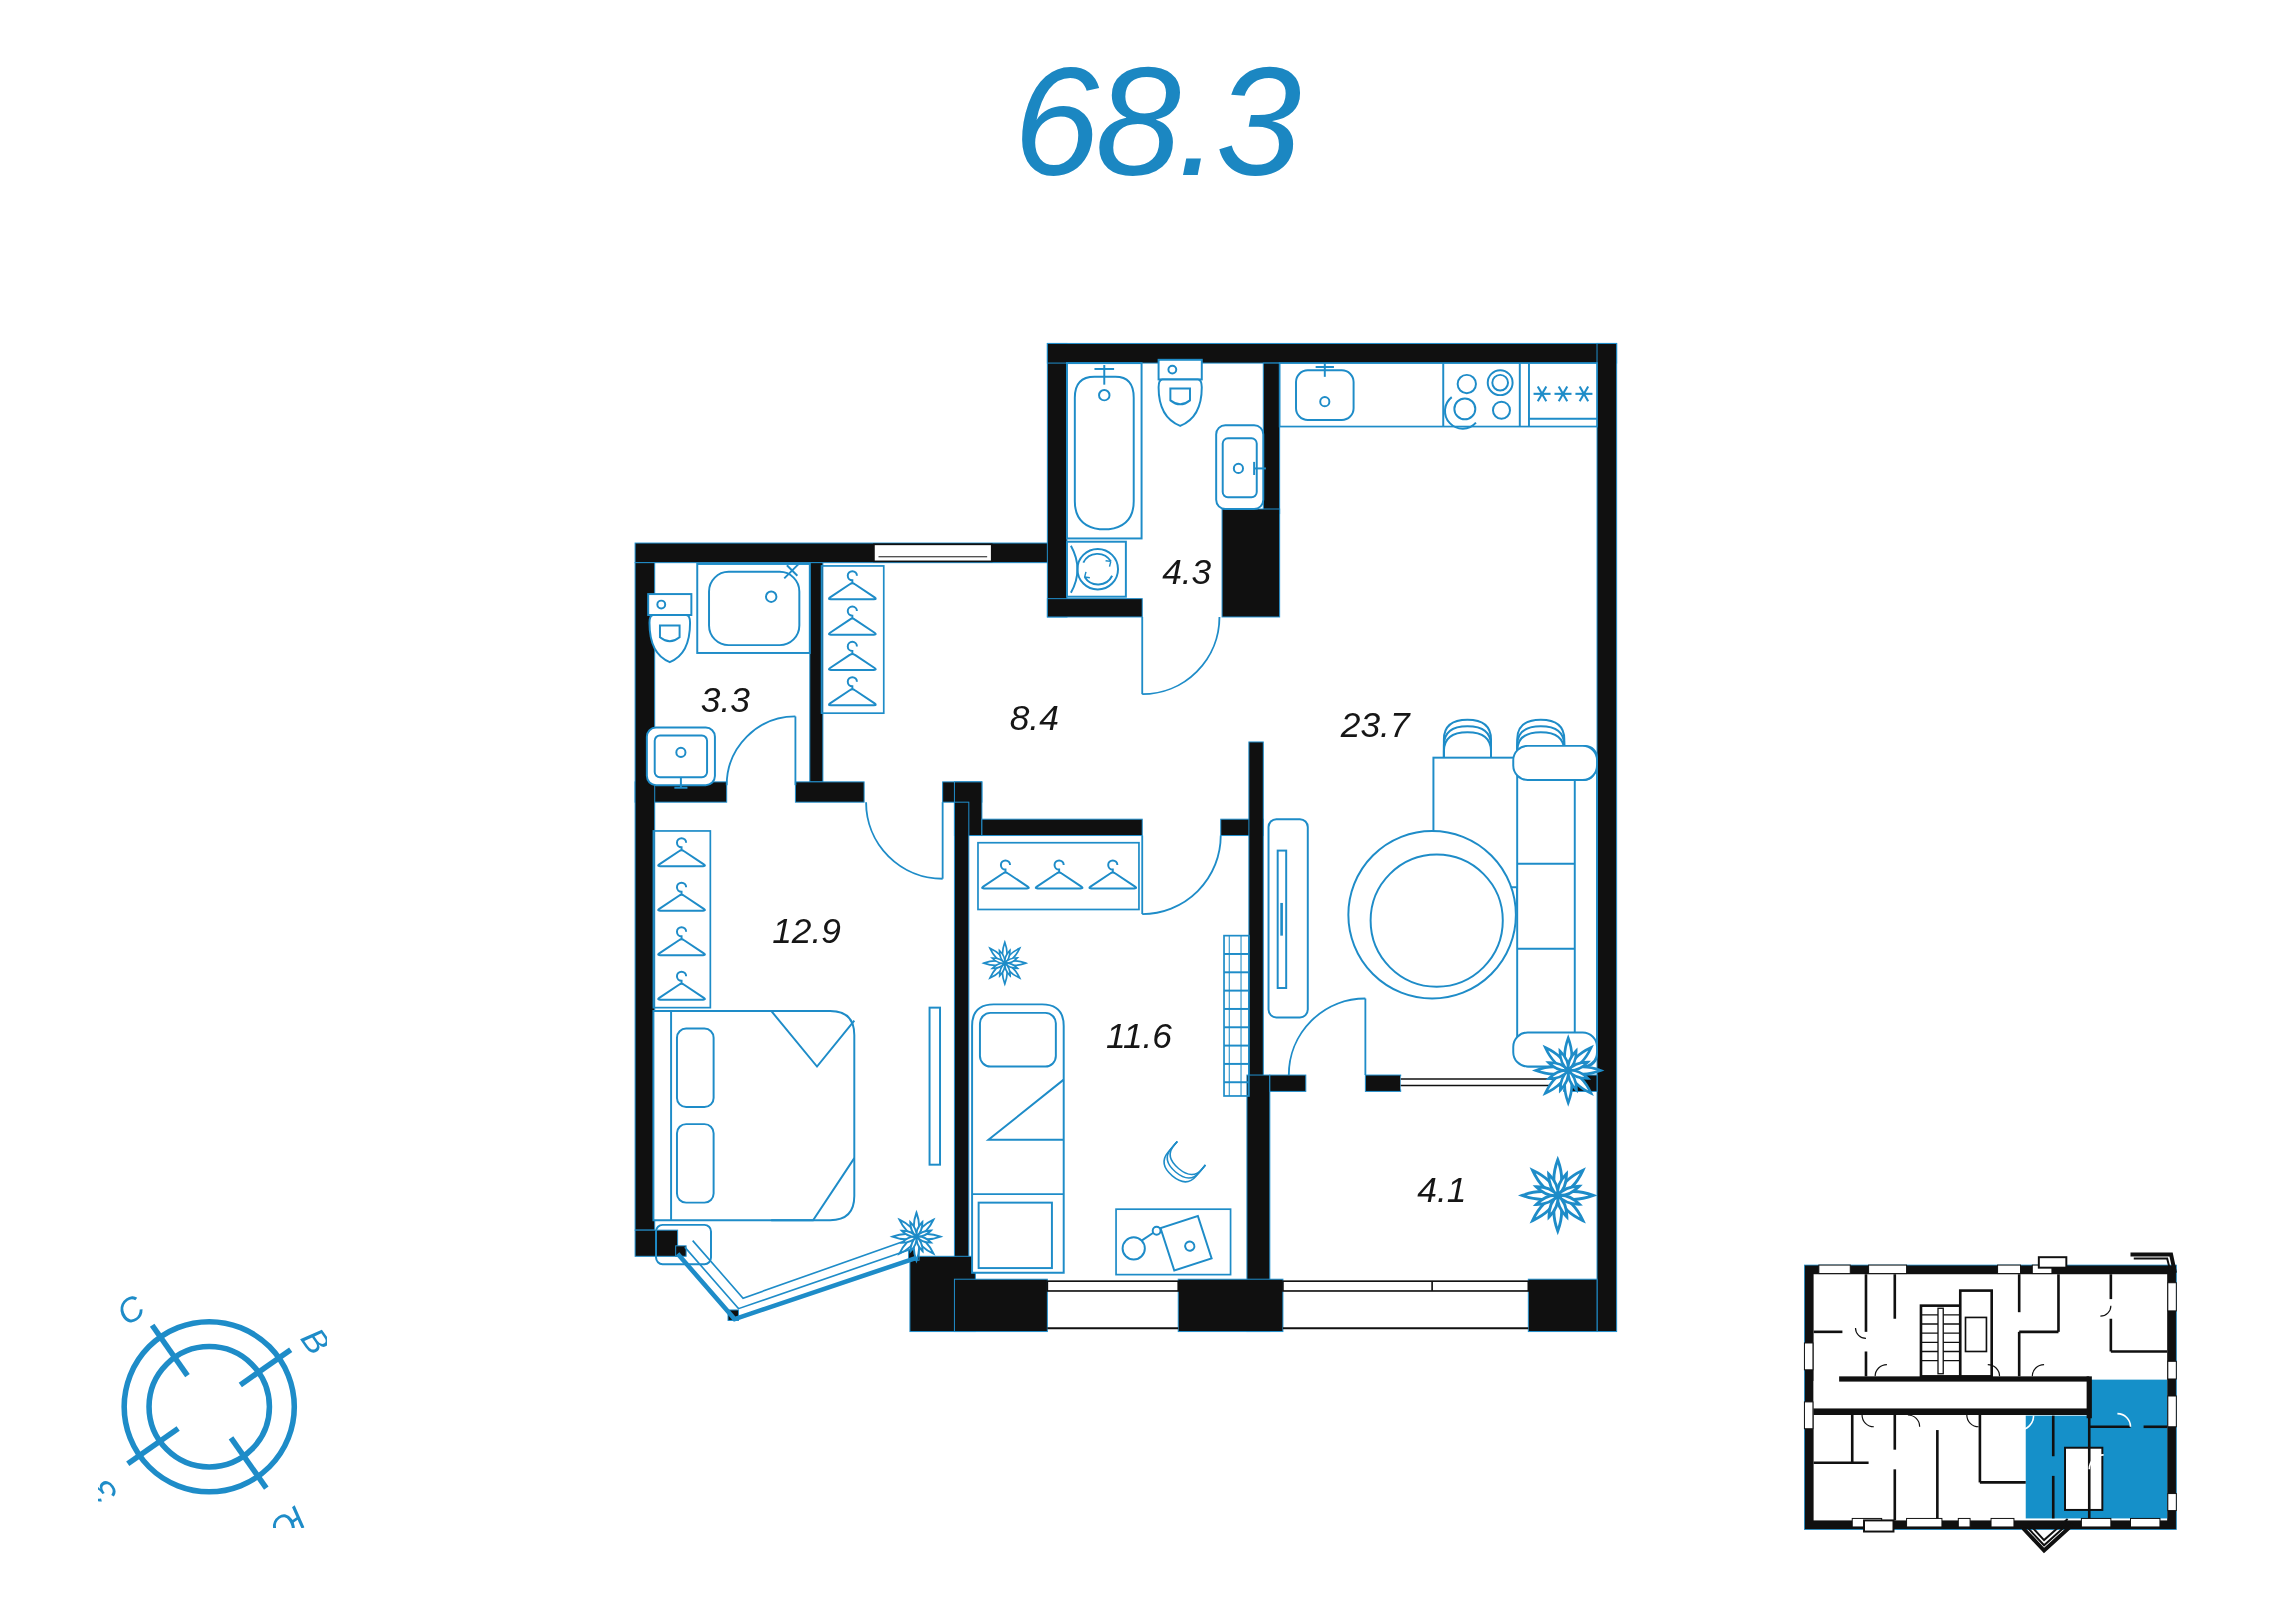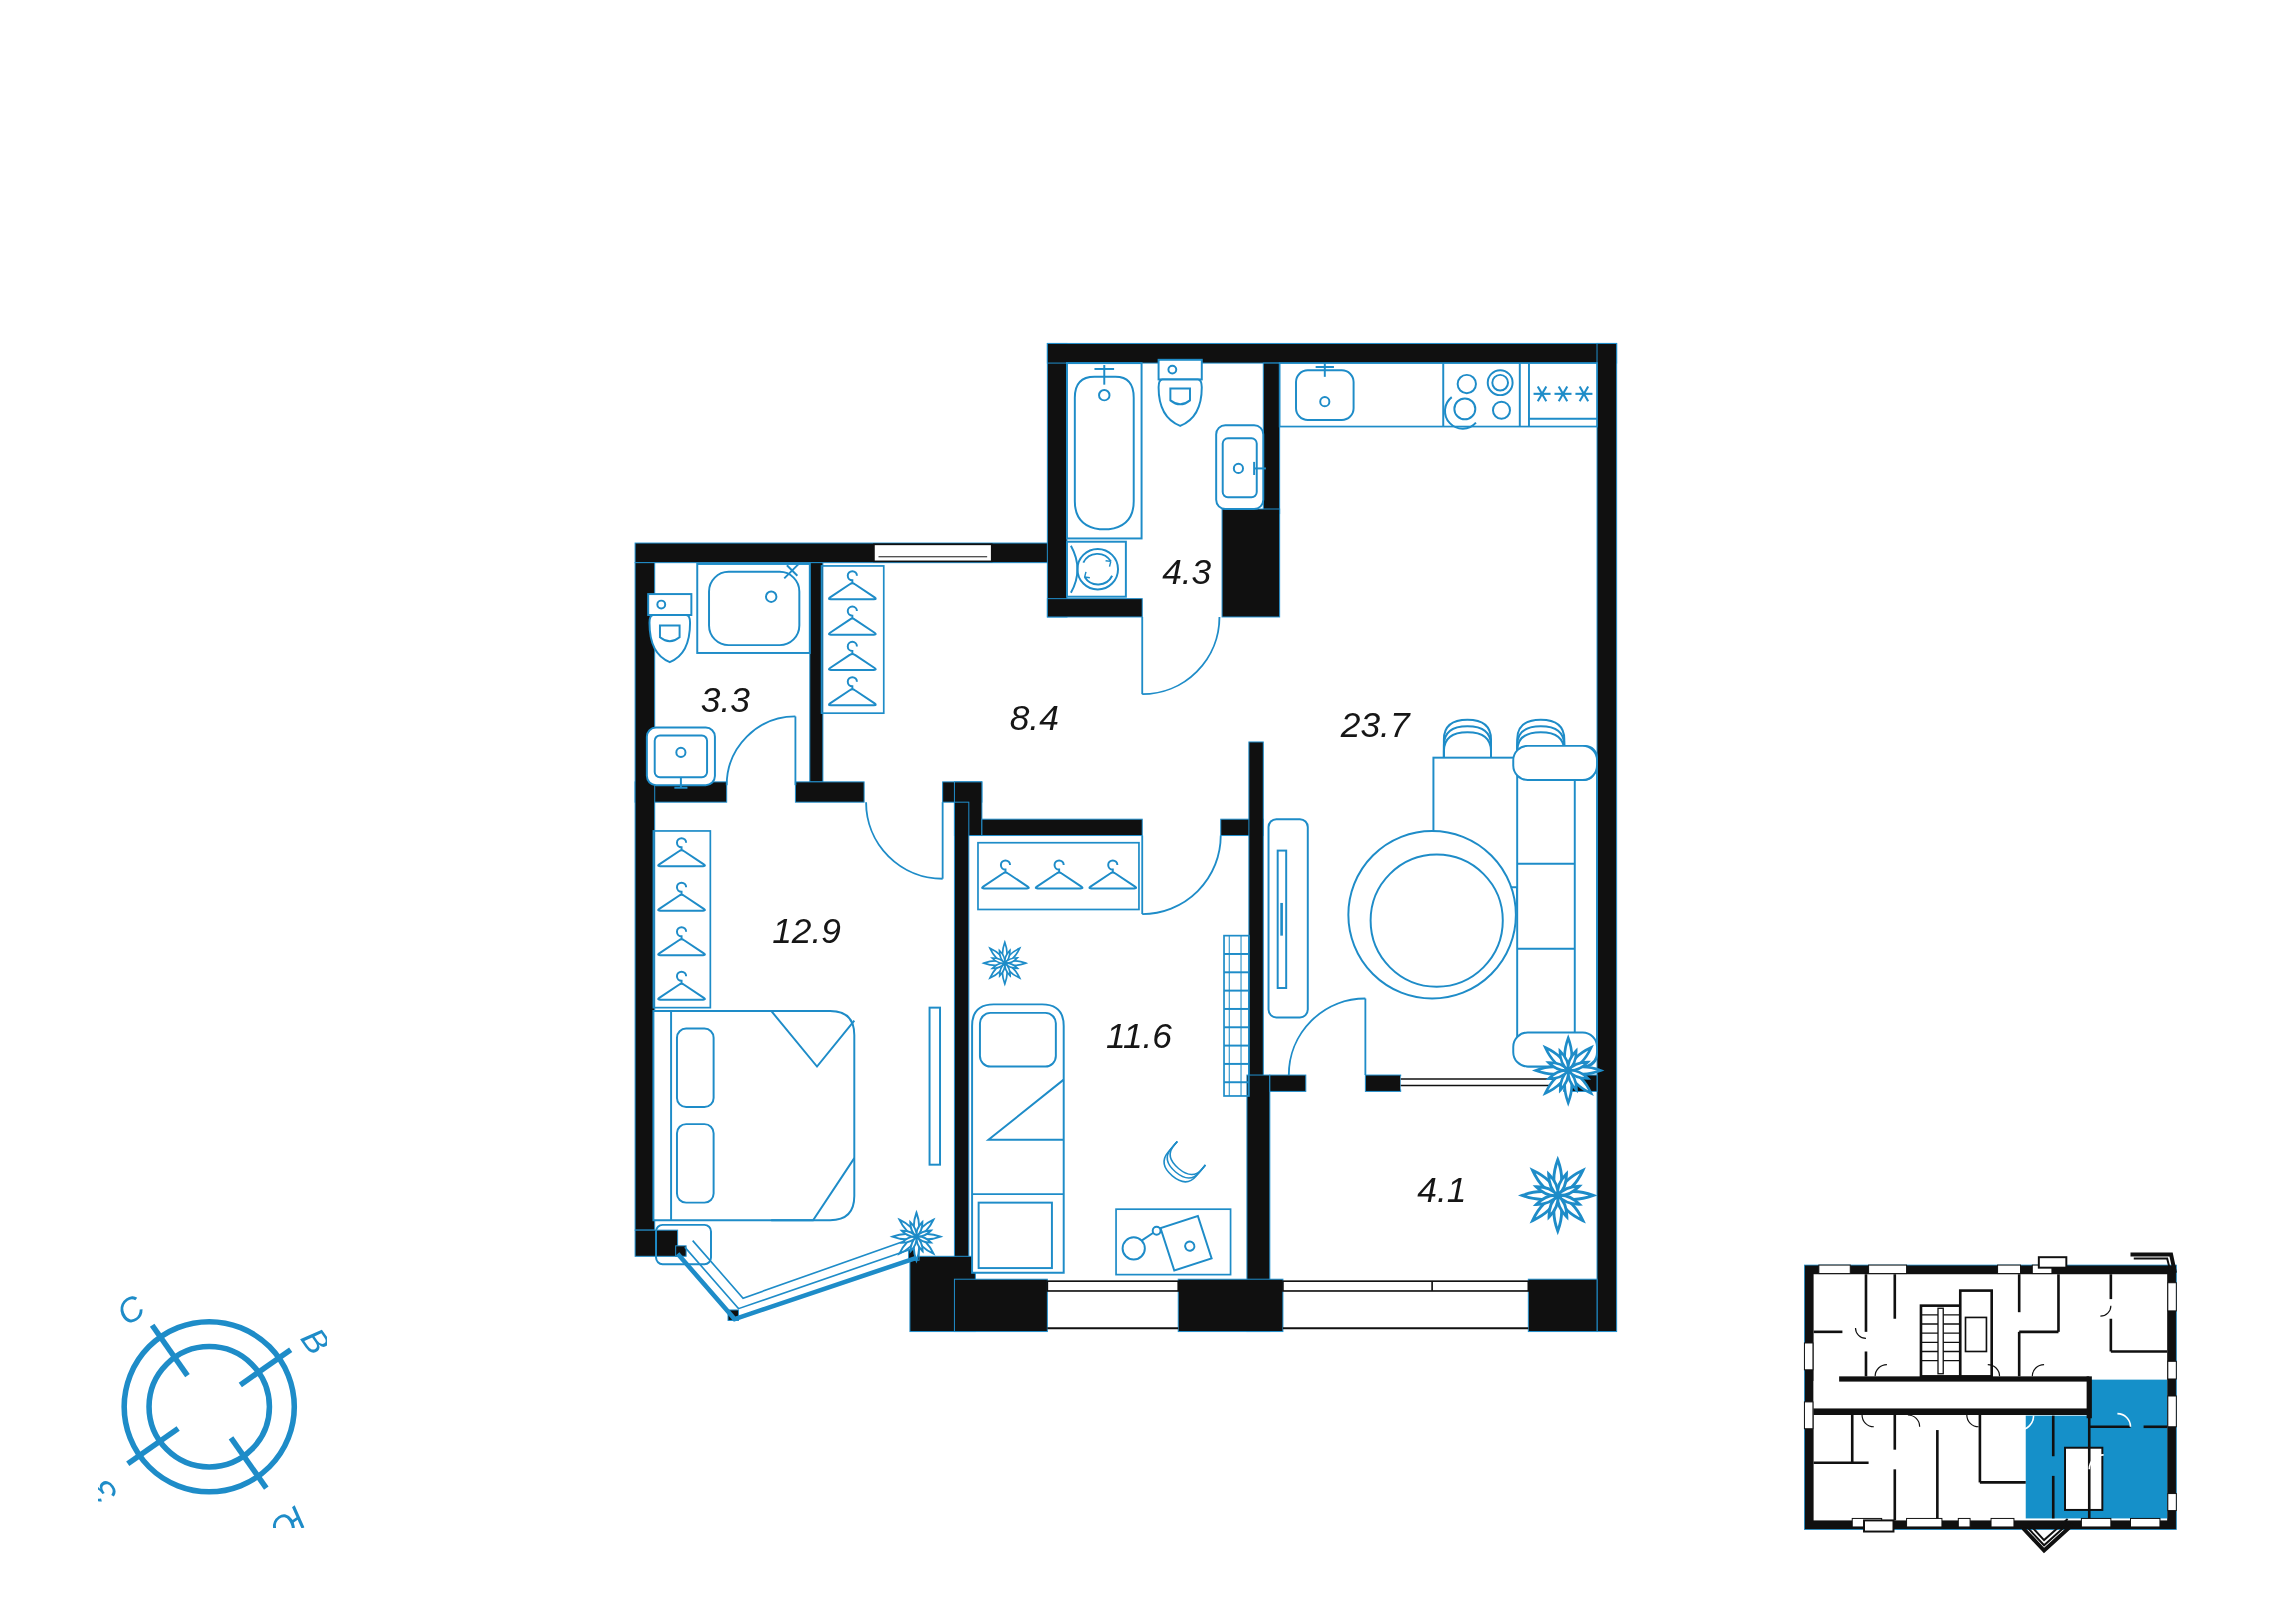--- a/index.html
+++ b/index.html
@@ -11,20 +11,21 @@
         font-size:54px;fill:#161616;text-anchor:middle;}
   svg text.compass-letter{font-family:"Liberation Sans",sans-serif;font-style:italic;
         font-size:52px;fill:#1e8cc8;text-anchor:middle;}
   .abs{position:absolute;}
 </style>
 </head>
 <body>
 
 <div class="page">
 
+  <div class="plan-title">68.3</div>
 
   <svg class="abs" style="left:622px;top:327px;" width="1047" height="1021" viewBox="0 0 1600 1560">
 
     <defs>
       <g id="hanger">
         <path d="M -34 15 Q -38 18 -33 18 L 33 18 Q 38 18 34 15 L 4 -5 Q 0 -8 -4 -5 Z" fill="none" stroke="#1e8cc8" stroke-width="3"></path>
         <path d="M 0 -7 L 0 -11 A 7 7 0 1 1 7 -18" fill="none" stroke="#1e8cc8" stroke-width="3"></path>
       </g>
       <g id="flower">
         <g fill="#fff" stroke="#1e8cc8" stroke-width="2.6">

